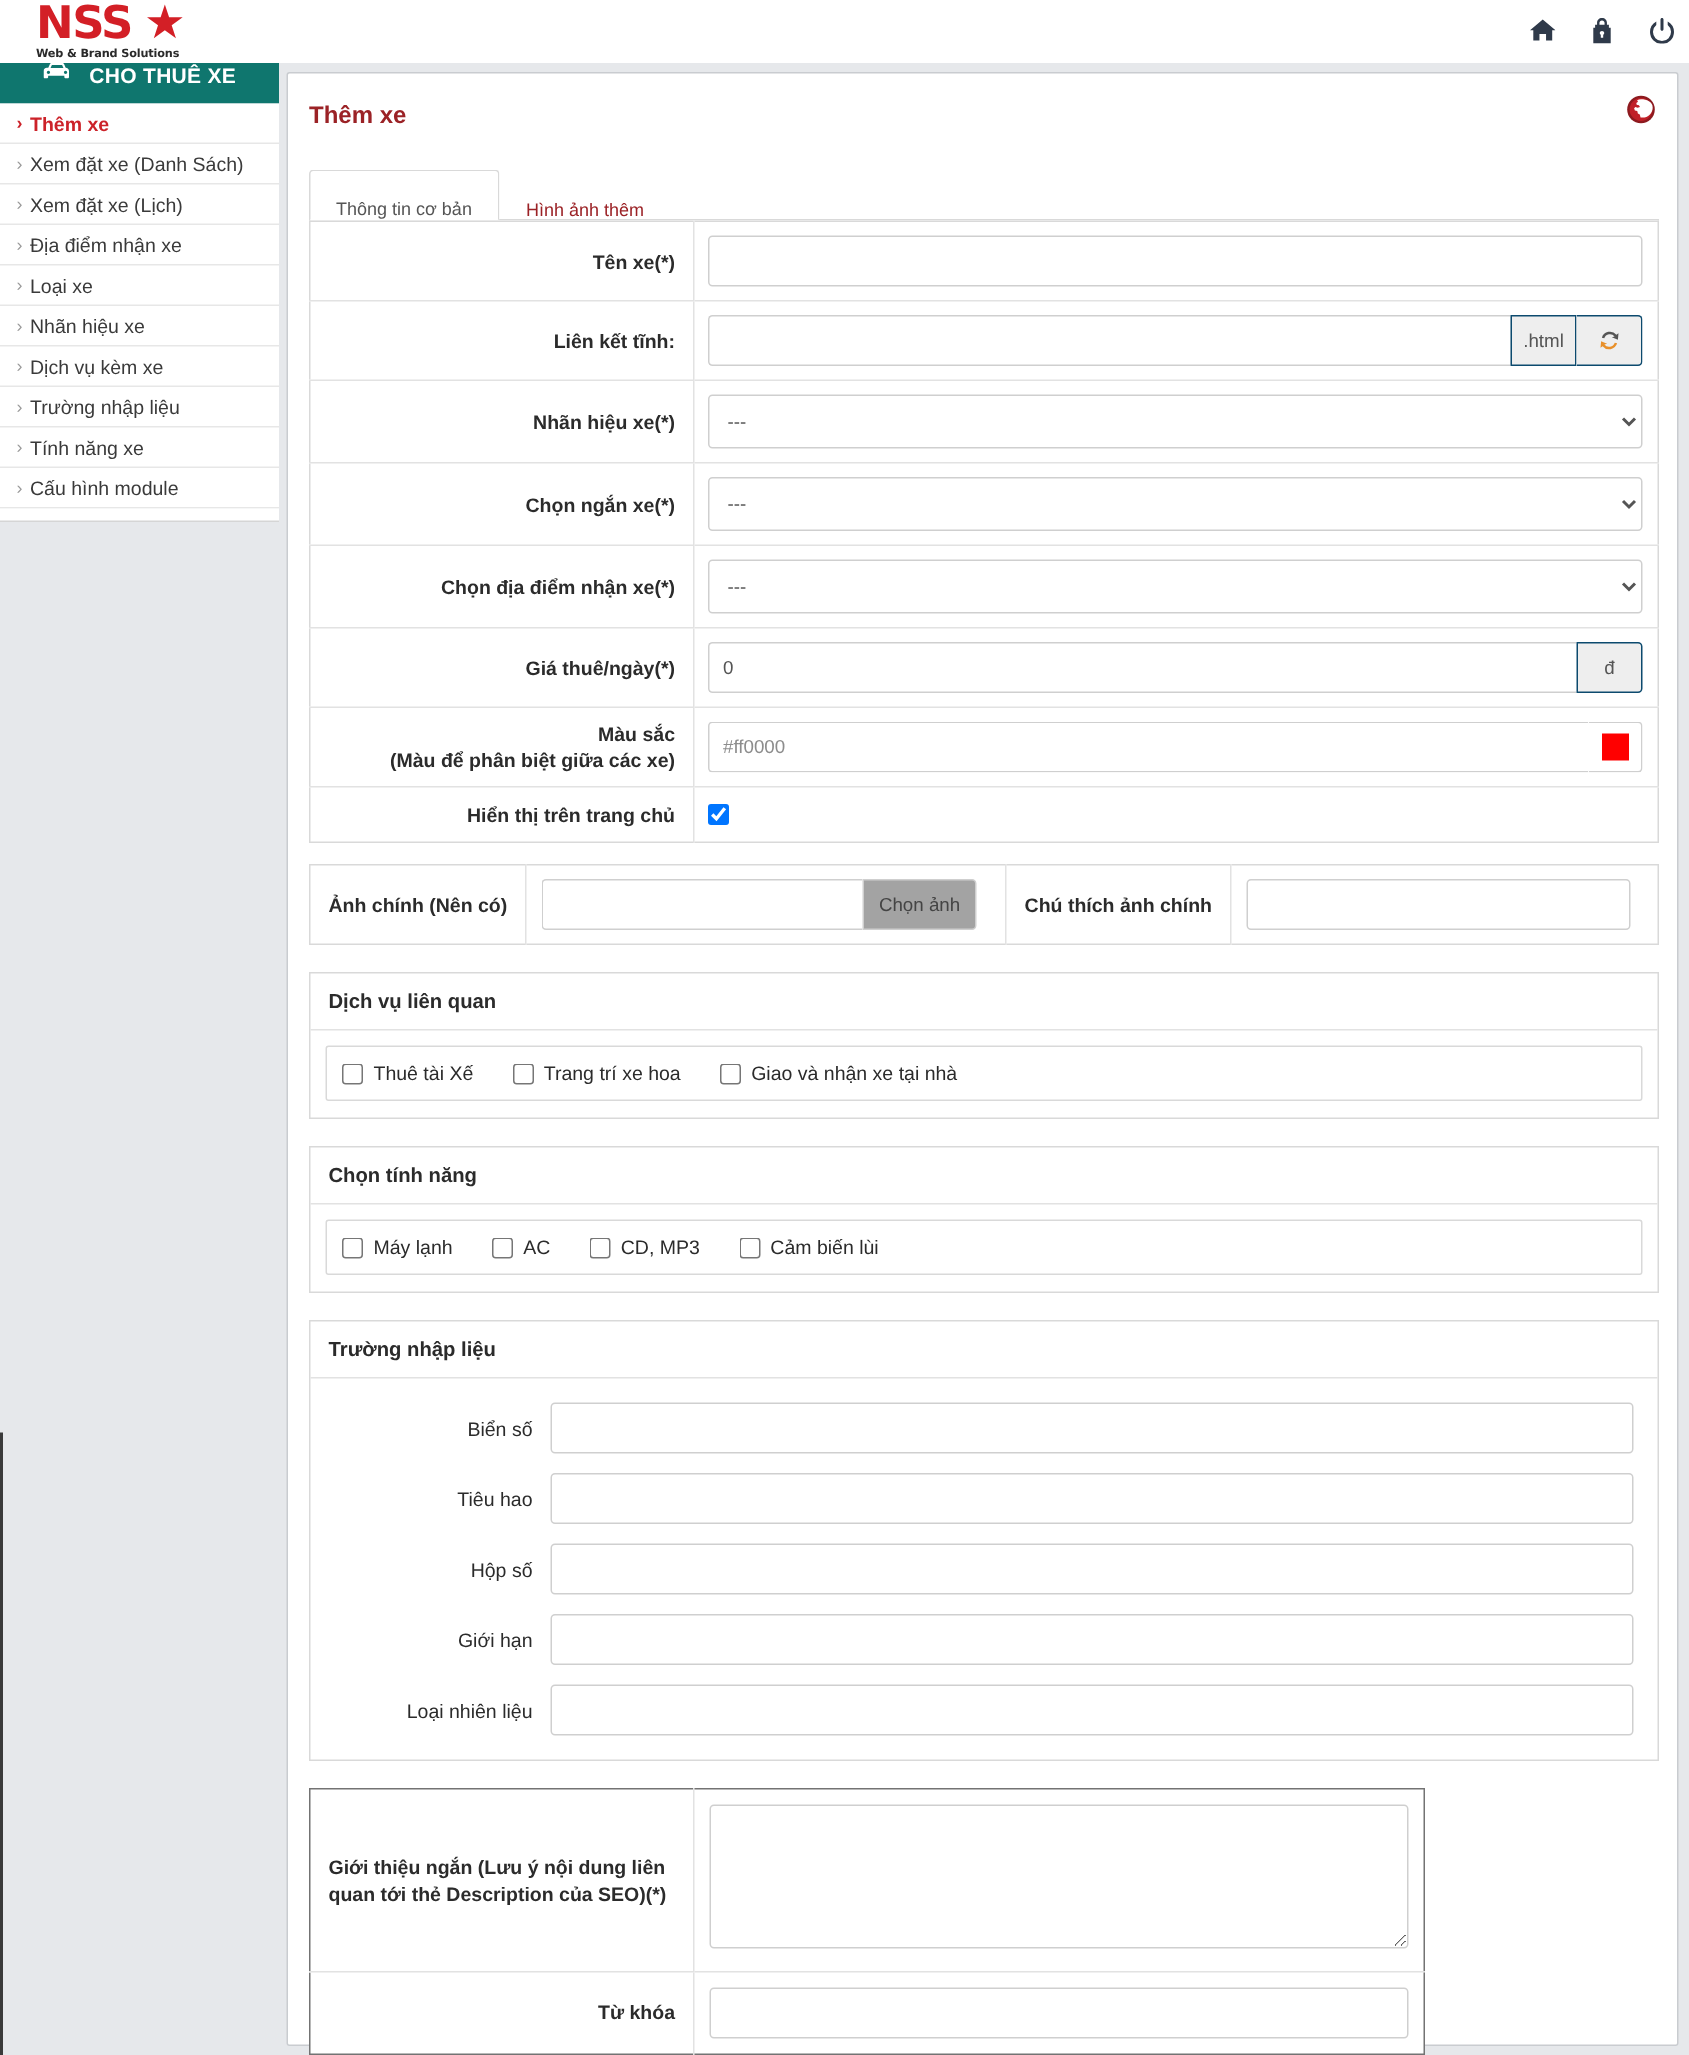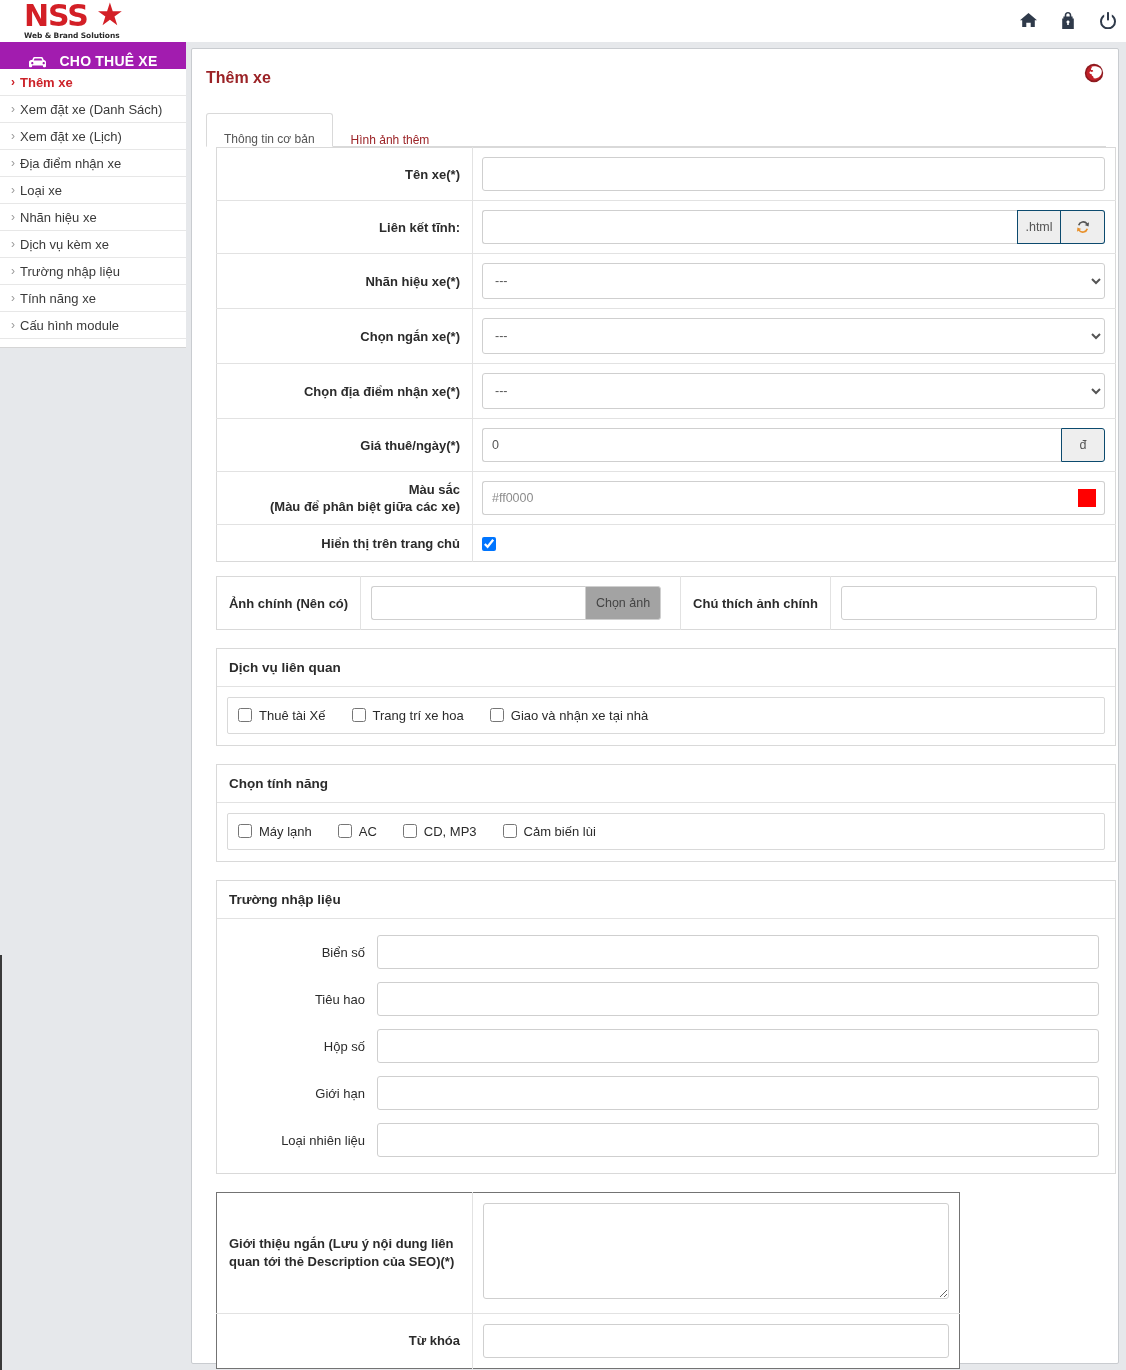--- a/index.html
+++ b/index.html
@@ -67,24 +67,24 @@
   }
 
   
   .sidebar {
     position: absolute;
     left: 0; top: 42px;
     width: 186px;
   }
   .side-head {
     height: 27px;
-    background: #a21caf;
+    background: #0f766e;
     color: #ffffff;
     display: flex;
-    align-items: flex-end;
+    align-items: flex-start;
     justify-content: center;
     gap: 13px;
     font-size: 14px;
     font-weight: bold;
     letter-spacing: .2px;
   }
   .side-head .car-ico { display: flex; align-items: center; }
   .side-list { background: #ffffff; }
   .side-item {
     height: 27px;
@@ -164,21 +164,21 @@
     color: #555555;
     background: #ffffff;
     border: 1px solid #d9d9d9;
     border-bottom: 1px solid #ffffff;
     border-radius: 3px 3px 0 0;
   }
 
   
   .form-wrap {
     position: absolute;
-    left: 24px; top: 98px;
+    left: 14px; top: 98px;
     width: 900px;
   }
   .ftable {
     width: 900px;
     border-collapse: collapse;
     border: 1px solid #d9d9d9;
     background: #ffffff;
   }
   .ftable tr { border-bottom: 1px solid #e2e2e2; }
   .ftable tr:last-child { border-bottom: none; }
@@ -314,21 +314,21 @@
   .chk-strip {
     border: 1px solid #d9d9d9;
     border-radius: 2px;
     padding: 10px 10px;
     display: flex;
     align-items: center;
     gap: 26px;
   }
   .chk-item {
     display: flex;
-    align-items: flex-start;
+    align-items: flex-end;
     gap: 7px;
     font-size: 13px;
     color: #2b2b2b;
     cursor: pointer;
     white-space: nowrap;
   }
 
   
   .dfield {
     display: flex;

